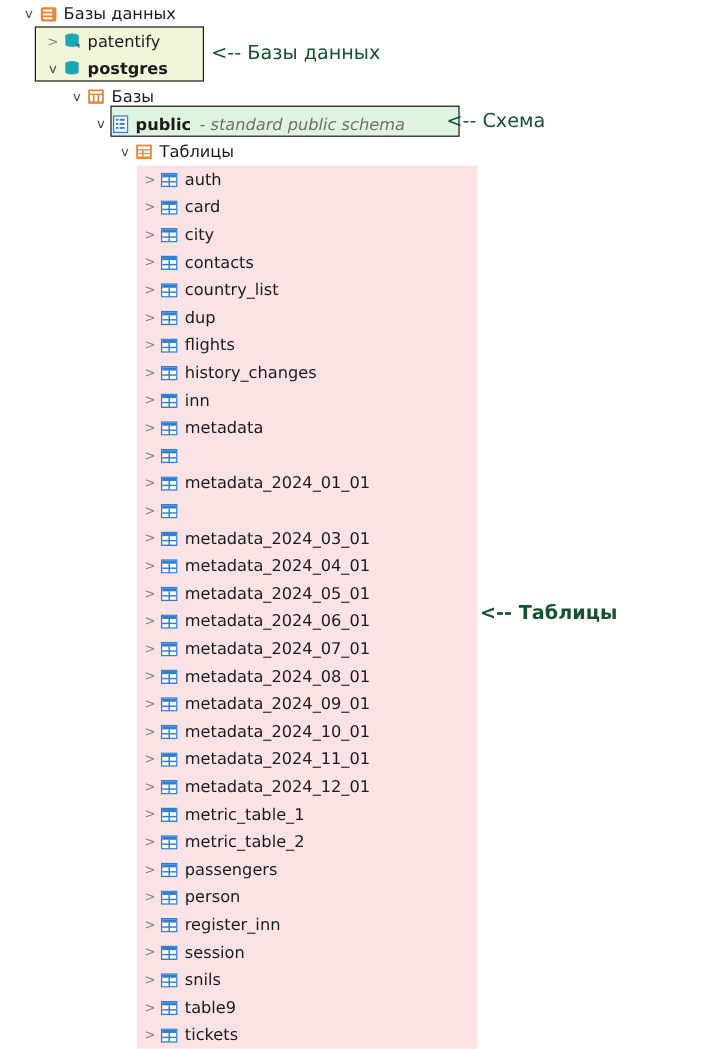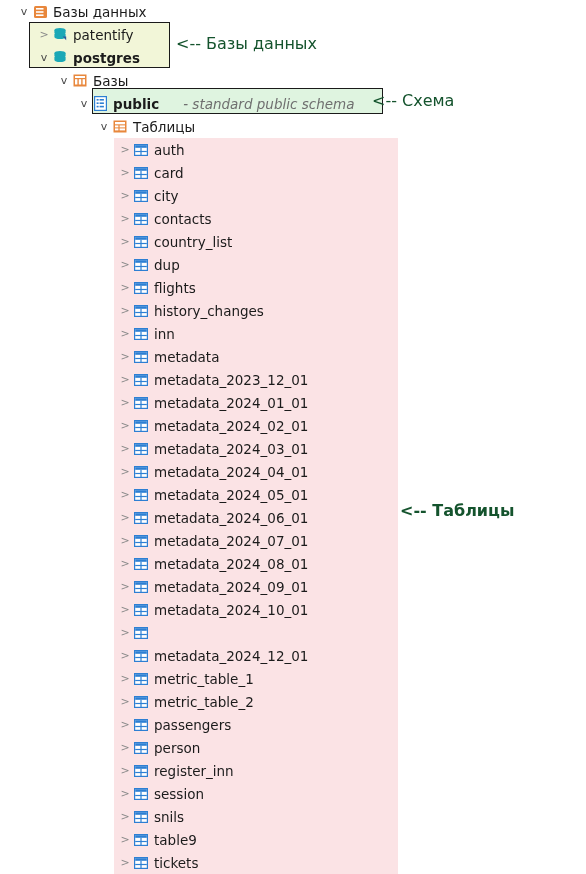--- a/index.html
+++ b/index.html
@@ -63,21 +63,21 @@
     align-items: center;
     justify-content: center;
     margin-right: 4px;
   }
   .icon svg { display: block; }
   .label { line-height: 16px; }
   .label.bold { font-weight: bold; }
   .sub {
     color: #6f6f6f;
     font-style: italic;
-    margin-left: 24px;
+    margin-left: 7px;
     line-height: 16px;
   }
 
   
   .ind-0 { padding-left: 17px; }
   .ind-1 { padding-left: 37px; }
   .ind-2 { padding-left: 57px; }
   .ind-3 { padding-left: 77px; }
   .ind-4 { padding-left: 97px; }
   .ind-5 { padding-left: 118px; }
@@ -341,21 +341,20 @@
       <div class="row ind-5">
         <span class="twisty">&gt;</span>
         <span class="icon">
           <svg width="14" height="12" viewBox="0 0 14 12">
             <rect x="0.6" y="0.6" width="12.8" height="10.8" fill="#ffffff" stroke="#2d7fd3" stroke-width="1.2"></rect>
             <rect x="1.2" y="1.2" width="11.6" height="2.6" fill="#2d7fd3"></rect>
             <rect x="6.4" y="3.8" width="1.2" height="7.6" fill="#2d7fd3"></rect>
             <rect x="1.2" y="6.9" width="11.6" height="1.2" fill="#2d7fd3"></rect>
           </svg>
         </span>
-        <span class="label">metadata_2023_12_01</span>
       </div>
       <div class="row ind-5">
         <span class="twisty">&gt;</span>
         <span class="icon">
           <svg width="14" height="12" viewBox="0 0 14 12">
             <rect x="0.6" y="0.6" width="12.8" height="10.8" fill="#ffffff" stroke="#2d7fd3" stroke-width="1.2"></rect>
             <rect x="1.2" y="1.2" width="11.6" height="2.6" fill="#2d7fd3"></rect>
             <rect x="6.4" y="3.8" width="1.2" height="7.6" fill="#2d7fd3"></rect>
             <rect x="1.2" y="6.9" width="11.6" height="1.2" fill="#2d7fd3"></rect>
           </svg>
@@ -365,21 +364,20 @@
       <div class="row ind-5">
         <span class="twisty">&gt;</span>
         <span class="icon">
           <svg width="14" height="12" viewBox="0 0 14 12">
             <rect x="0.6" y="0.6" width="12.8" height="10.8" fill="#ffffff" stroke="#2d7fd3" stroke-width="1.2"></rect>
             <rect x="1.2" y="1.2" width="11.6" height="2.6" fill="#2d7fd3"></rect>
             <rect x="6.4" y="3.8" width="1.2" height="7.6" fill="#2d7fd3"></rect>
             <rect x="1.2" y="6.9" width="11.6" height="1.2" fill="#2d7fd3"></rect>
           </svg>
         </span>
-        <span class="label">metadata_2024_02_01</span>
       </div>
       <div class="row ind-5">
         <span class="twisty">&gt;</span>
         <span class="icon">
           <svg width="14" height="12" viewBox="0 0 14 12">
             <rect x="0.6" y="0.6" width="12.8" height="10.8" fill="#ffffff" stroke="#2d7fd3" stroke-width="1.2"></rect>
             <rect x="1.2" y="1.2" width="11.6" height="2.6" fill="#2d7fd3"></rect>
             <rect x="6.4" y="3.8" width="1.2" height="7.6" fill="#2d7fd3"></rect>
             <rect x="1.2" y="6.9" width="11.6" height="1.2" fill="#2d7fd3"></rect>
           </svg>
@@ -473,20 +471,21 @@
       <div class="row ind-5">
         <span class="twisty">&gt;</span>
         <span class="icon">
           <svg width="14" height="12" viewBox="0 0 14 12">
             <rect x="0.6" y="0.6" width="12.8" height="10.8" fill="#ffffff" stroke="#2d7fd3" stroke-width="1.2"></rect>
             <rect x="1.2" y="1.2" width="11.6" height="2.6" fill="#2d7fd3"></rect>
             <rect x="6.4" y="3.8" width="1.2" height="7.6" fill="#2d7fd3"></rect>
             <rect x="1.2" y="6.9" width="11.6" height="1.2" fill="#2d7fd3"></rect>
           </svg>
         </span>
+        <span class="label">metadata_2024_11_01</span>
       </div>
       <div class="row ind-5">
         <span class="twisty">&gt;</span>
         <span class="icon">
           <svg width="14" height="12" viewBox="0 0 14 12">
             <rect x="0.6" y="0.6" width="12.8" height="10.8" fill="#ffffff" stroke="#2d7fd3" stroke-width="1.2"></rect>
             <rect x="1.2" y="1.2" width="11.6" height="2.6" fill="#2d7fd3"></rect>
             <rect x="6.4" y="3.8" width="1.2" height="7.6" fill="#2d7fd3"></rect>
             <rect x="1.2" y="6.9" width="11.6" height="1.2" fill="#2d7fd3"></rect>
           </svg>

